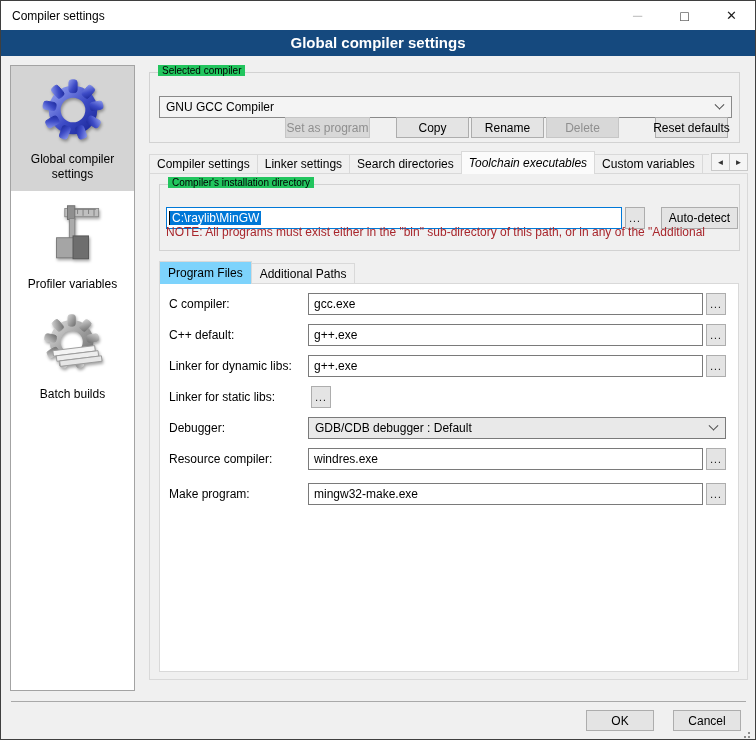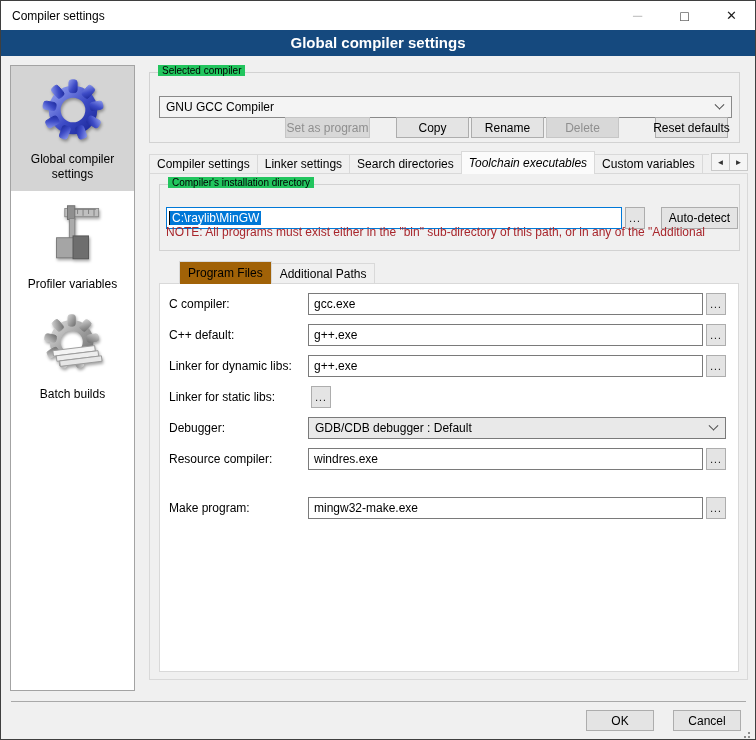--- a/index.html
+++ b/index.html
@@ -86,21 +86,21 @@
   .mini-btn{ width:20px; height:22px; margin-left:3px; font-size:10px; letter-spacing:1px; }
   .autodetect{ width:77px; height:22px; margin-left:16px; }
   .note{ position:absolute; left:6px; top:40px; width:568px; color:#A8262C;
          font-size:12px; white-space:nowrap; overflow:hidden; }
 
   
   .subtabbar{ position:absolute; left:9px; top:87px; display:flex; align-items:flex-end;
               height:23px; z-index:2; }
   .subtab{ height:21px; line-height:20px; padding:0 8px; background:#F0F0F0;
            border:1px solid #D9D9D9; margin-right:-1px; cursor:pointer; white-space:nowrap; }
-  .subtab.active{ height:23px; line-height:22px; background:#a16207; border-bottom:none; z-index:3; position:relative;margin-left:20px; }
+  .subtab.active{ height:23px; line-height:22px; background:#7dd3fc; border-bottom:none; z-index:3; position:relative; }
   .page{ position:absolute; left:9px; top:109px; width:580px; height:389px;
          background:#FFFFFF; border:1px solid #D9D9D9; }
 
   .frow{ position:absolute; left:9px; height:22px; display:flex; align-items:center; }
   .flabel{ width:139px; font-size:12px; white-space:nowrap; }
   .finput{ width:395px; height:22px; border:1px solid #7A7A7A; background:#FFF;
            display:flex; align-items:center; padding:0 5px; font-size:12px; cursor:text; }
   .browse{ width:20px; height:22px; margin-left:3px; font-size:10px; letter-spacing:1px; }
   .fcombo{ width:418px; background:#E9E9E9; border:1px solid #7A7A7A; }
 
@@ -299,21 +299,21 @@
         </div>
 
         <div class="frow" style="top:164px">
           <span class="flabel">Resource compiler:</span>
           <div class="finput">
               <span>windres.exe</span>
             </div>
           <div class="btn browse">...</div>
         </div>
 
-        <div class="frow" style="top:213px">
+        <div class="frow" style="top:199px">
           <span class="flabel">Make program:</span>
           <div class="finput">
               <span>mingw32-make.exe</span>
             </div>
           <div class="btn browse">...</div>
         </div>
 
       </div>
     </div>
   </div>

